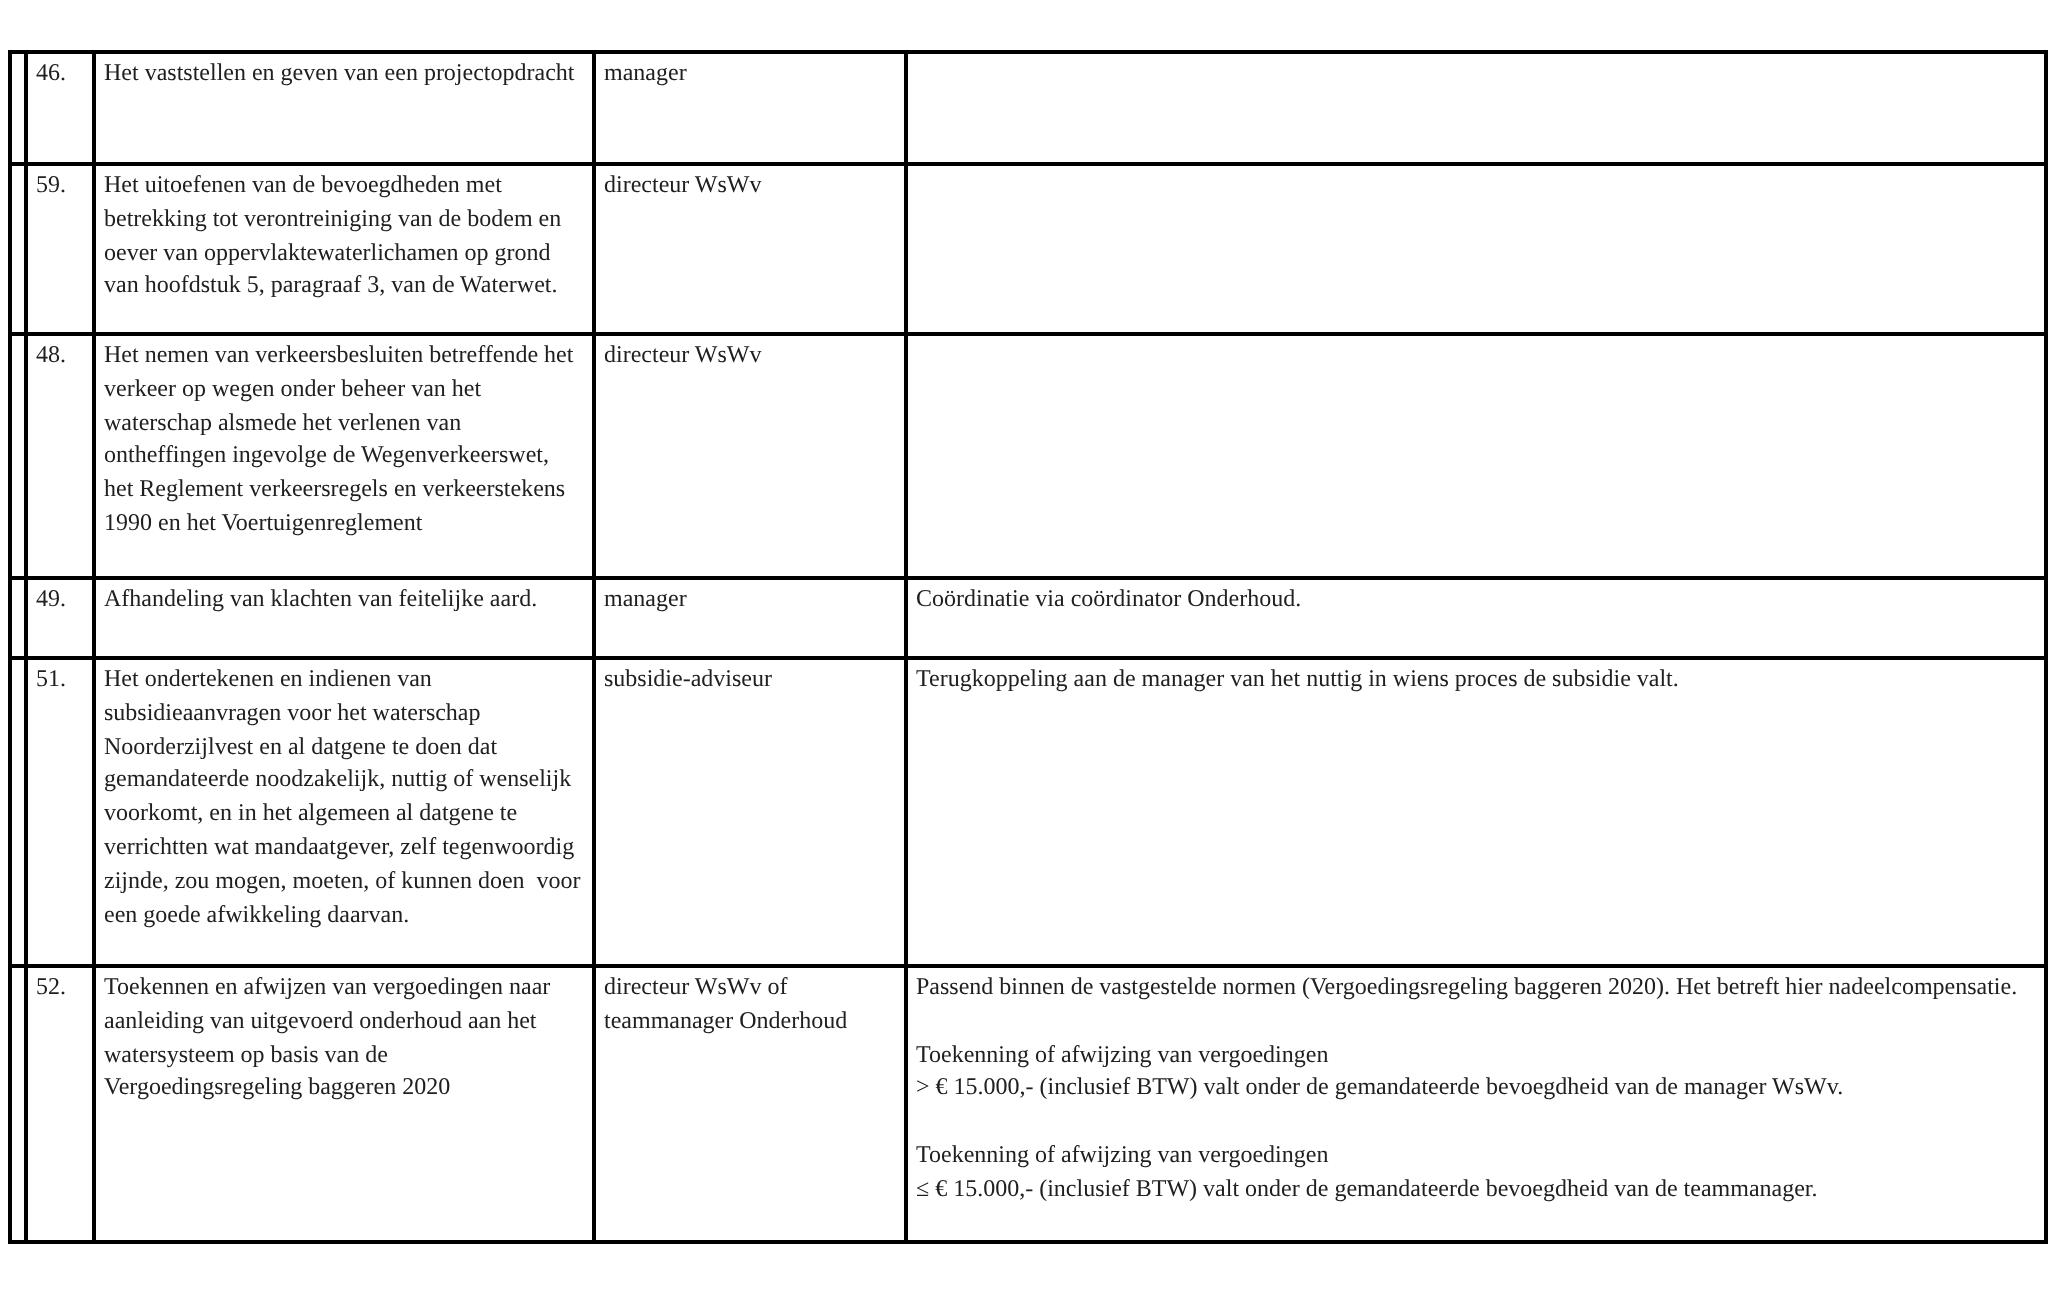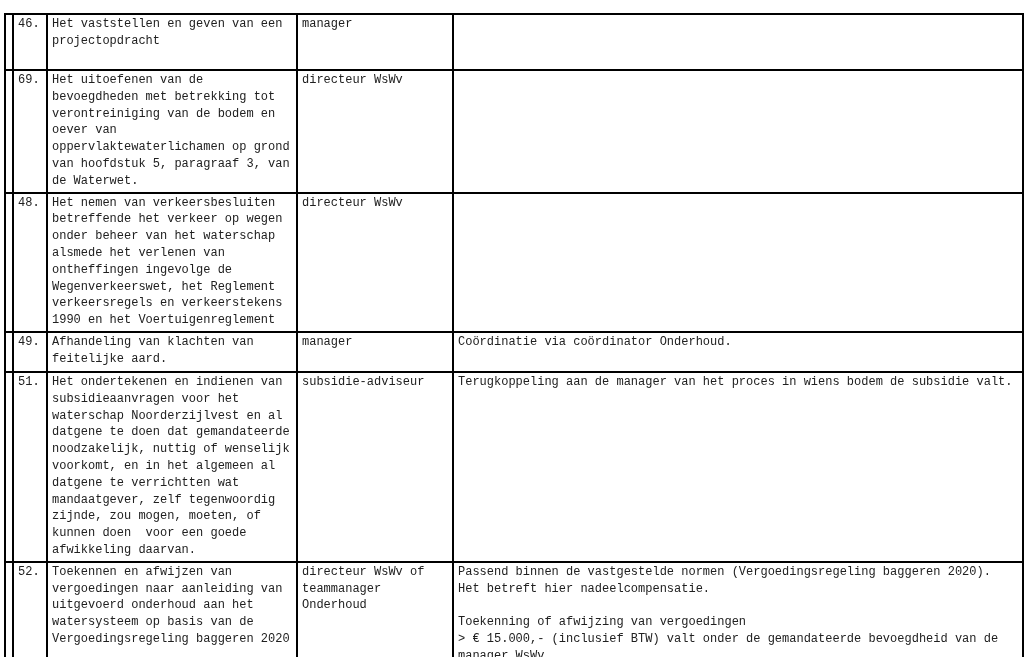--- a/index.html
+++ b/index.html
@@ -8,22 +8,22 @@
     background: #ffffff;
     width: 1027px;
     height: 657px;
     overflow: hidden;
   }
   .page {
     width: 899px;
     height: 657px;
     background: #ffffff;
     box-sizing: border-box;
-    padding: 13px 5px 7px 4px;
-    font-family: Liberation Mono, monospace;
+    padding: 25px 5px 7px 4px;
+    font-family: Liberation Serif, serif;
   }
   table.doc-table {
     border-collapse: collapse;
     table-layout: fixed;
     width: 1018px;
   }
   table.doc-table td {
     border: 2px solid #000000;
     vertical-align: top;
     padding: 1px 4px 2px 4px;
@@ -59,21 +59,21 @@
     <tbody>
       <tr class="r46">
         <td class="cell-spacer"></td>
         <td>46.</td>
         <td>Het vaststellen en geven van een projectopdracht</td>
         <td>manager</td>
         <td></td>
       </tr>
       <tr class="r47">
         <td class="cell-spacer"></td>
-        <td>69.</td>
+        <td>59.</td>
         <td>Het uitoefenen van de bevoegdheden met betrekking tot verontreiniging van de bodem en oever van oppervlaktewaterlichamen op grond van hoofdstuk 5, paragraaf 3, van de Waterwet.</td>
         <td>directeur WsWv</td>
         <td></td>
       </tr>
       <tr class="r48">
         <td class="cell-spacer"></td>
         <td>48.</td>
         <td>Het nemen van verkeersbesluiten betreffende het verkeer op wegen onder beheer van het waterschap alsmede het verlenen van ontheffingen ingevolge de Wegenverkeerswet, het Reglement verkeersregels en verkeerstekens 1990 en het Voertuigenreglement</td>
         <td>directeur WsWv</td>
         <td></td>
@@ -83,21 +83,21 @@
         <td>49.</td>
         <td>Afhandeling van klachten van feitelijke aard.</td>
         <td>manager</td>
         <td>Coördinatie via coördinator Onderhoud.</td>
       </tr>
       <tr class="r51">
         <td class="cell-spacer"></td>
         <td>51.</td>
         <td>Het ondertekenen en indienen van subsidieaanvragen voor het waterschap Noorderzijlvest en al datgene te doen dat gemandateerde noodzakelijk, nuttig of wenselijk voorkomt, en in het algemeen al datgene te verrichtten wat mandaatgever, zelf tegenwoordig zijnde, zou mogen, moeten, of kunnen doen  voor een goede afwikkeling daarvan.</td>
         <td>subsidie-adviseur</td>
-        <td>Terugkoppeling aan de manager van het proces in wiens bodem de subsidie valt.</td>
+        <td>Terugkoppeling aan de manager van het nuttig in wiens proces de subsidie valt.</td>
       </tr>
       <tr class="r52">
         <td class="cell-spacer"></td>
         <td>52.</td>
         <td>Toekennen en afwijzen van vergoedingen naar aanleiding van uitgevoerd onderhoud aan het watersysteem op basis van de Vergoedingsregeling baggeren 2020</td>
         <td>directeur WsWv of teammanager Onderhoud</td>
         <td>Passend binnen de vastgestelde normen (Vergoedingsregeling baggeren 2020). Het betreft hier nadeelcompensatie.
 
 Toekenning of afwijzing van vergoedingen
 &gt; € 15.000,- (inclusief BTW) valt onder de gemandateerde bevoegdheid van de manager WsWv.

